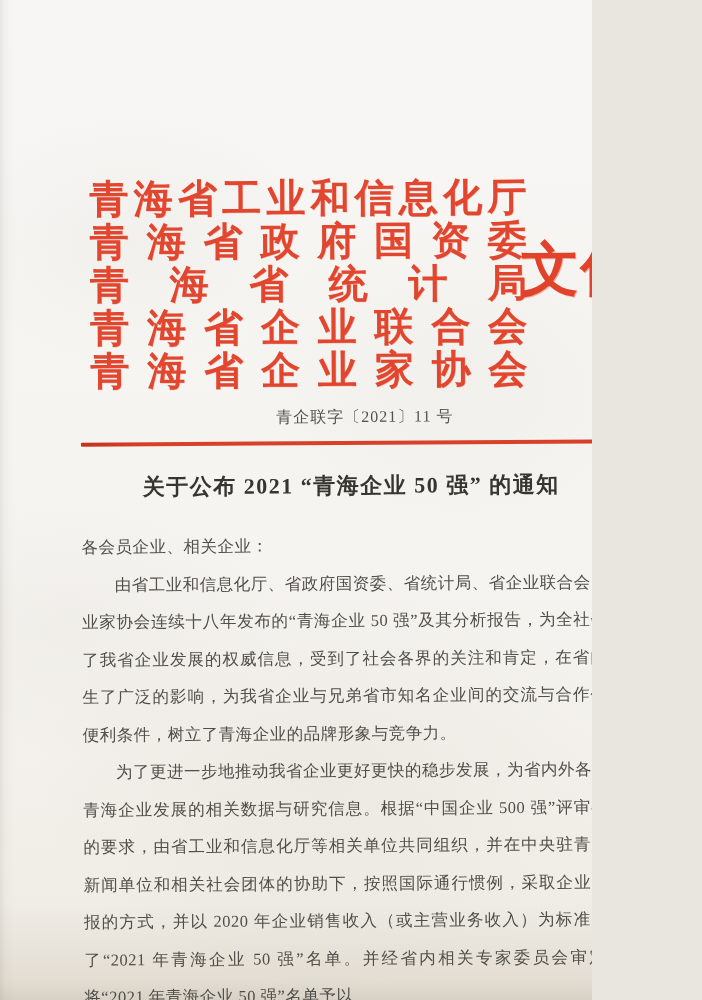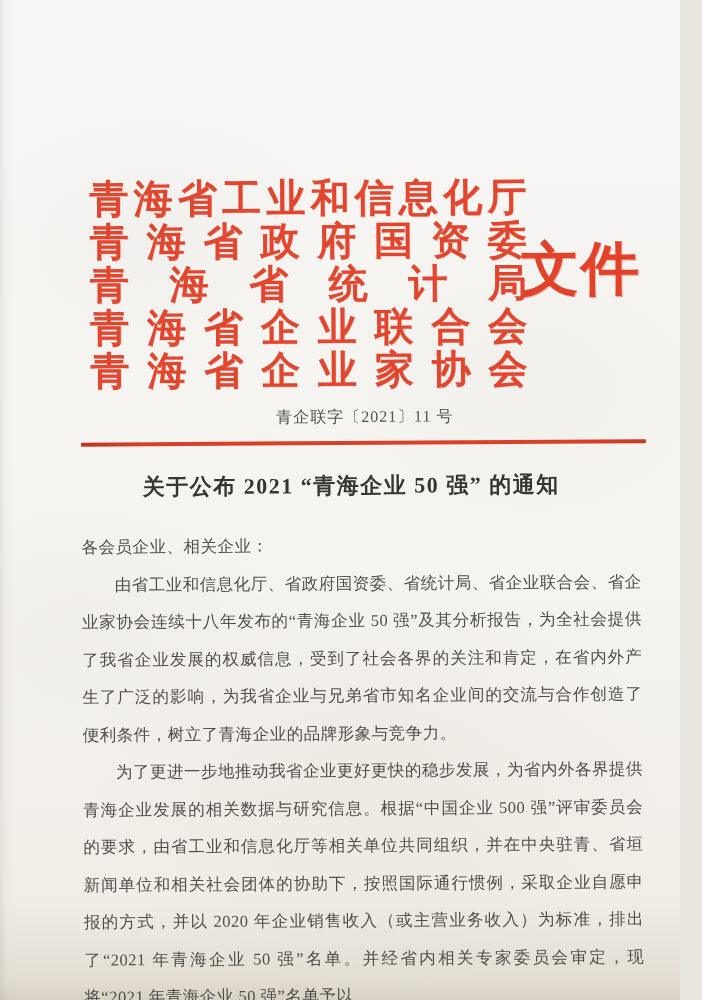--- a/index.html
+++ b/index.html
@@ -8,21 +8,21 @@
     width: 702px;
     height: 1000px;
     overflow: hidden;
     background: #e9e6e0;
     font-family: "Liberation Serif", "DejaVu Serif", serif;
   }
 
   
   .paper {
     position: relative;
-    width: 680px;
+    width: 592px;
     height: 1000px;
     background-color: #f5f4f1;
     background-image:
       
       linear-gradient(90deg, rgba(90,85,75,0.10) 0px, rgba(90,85,75,0.03) 5px, rgba(0,0,0,0) 14px),
       
       linear-gradient(180deg, rgba(0,0,0,0) 90%, rgba(140,120,90,0.10) 98%, rgba(120,100,75,0.18) 100%),
       
       radial-gradient(ellipse 260px 180px at 22% 24%, rgba(120,110,95,0.04), rgba(0,0,0,0) 70%),
       radial-gradient(ellipse 340px 240px at 78% 38%, rgba(120,110,95,0.035), rgba(0,0,0,0) 70%),

